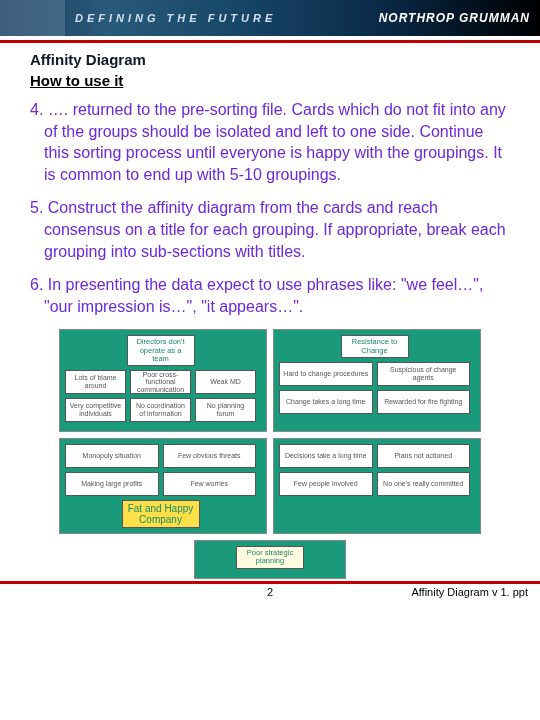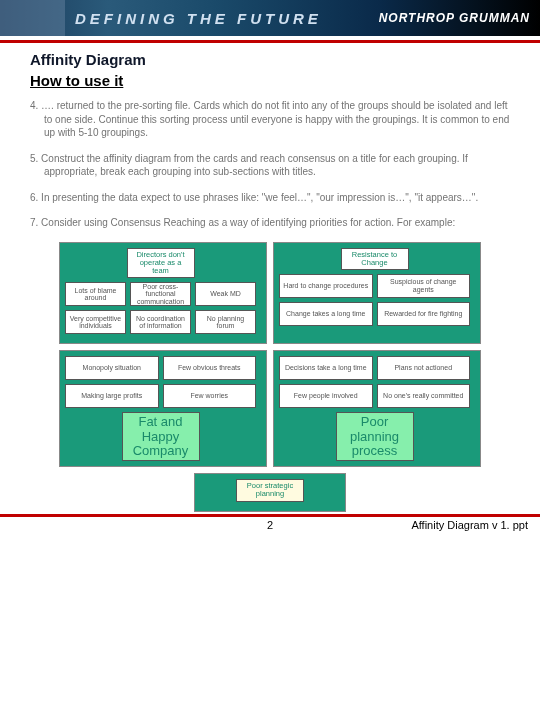--- a/index.html
+++ b/index.html
@@ -11,21 +11,21 @@
   }
   .banner {
     height: 36px;
     background: linear-gradient(to right, #1a3a5a 0%, #2a5a7a 20%, #1a4a6a 40%, #0a2a4a 70%, #000 100%);
     position: relative;
     display: flex;
     align-items: center;
   }
   .defining-text {
     color: #d0e0f0;
-    font-size: 15px;
+    font-size: 11px;
     letter-spacing: 4px;
     font-weight: bold;
     margin-left: 75px;
     font-style: italic;
   }
   .logo {
     position: absolute;
     right: 10px;
     top: 50%;
     transform: translateY(-50%);
@@ -59,22 +59,22 @@
     margin-bottom: 4px;
   }
   .title2 {
     color: #000;
     font-weight: bold;
     font-size: 15px;
     text-decoration: underline;
     margin-bottom: 10px;
   }
   .step {
-    font-size: 10px;
-    color: #737373;
+    font-size: 16px;
+    color: #6d28d9;
     margin-bottom: 12px;
     line-height: 1.35;
     padding-left: 14px;
     text-indent: -14px;
   }
   .diagram-wrap {
     margin: 6px 20px 0 20px;
   }
   .diagram {
     display: flex;
@@ -133,23 +133,23 @@
     background: #1a9a7a;
     border: 1px solid #888;
     padding: 5px;
     box-sizing: border-box;
     margin: 6px auto 0 auto;
   }
   .bottom-group .group-title {
     background: #fffbe0;
   }
   .group-bottom-title {
-    background: #86efac;
+    background: #fde047;
     border: 1px solid #555;
-    font-size: 13px;
+    font-size: 10px;
     color: #1a8a6a;
     text-align: center;
     padding: 2px 3px;
     margin: 4px auto 0 auto;
     width: 70px;
     line-height: 1.1;
   }
   .footer-redline {
     height: 3px;
     background: #c00000;
@@ -179,21 +179,20 @@
 </div>
 <div class="redline"></div>
 
 <div class="content">
   <div class="title1">Affinity Diagram</div>
   <div class="title2">How to use it</div>
 
   <div class="step">4. …. returned to the pre-sorting file. Cards which do not fit into any of the groups should be isolated and left to one side. Continue this sorting process until everyone is happy with the groupings. It is common to end up with 5-10 groupings.</div>
   <div class="step">5. Construct the affinity diagram from the cards and reach consensus on a title for each grouping. If appropriate, break each grouping into sub-sections with titles.</div>
   <div class="step">6. In presenting the data expect to use phrases like: "we feel…", "our impression is…", "it appears…".</div>
-  <div class="step">7. Consider using Consensus Reaching as a way of identifying priorities for action. For example:</div>
 
   <div class="diagram-wrap">
     <div class="diagram">
 
       <div class="group">
         <div class="group-title">Directors don't operate as a team</div>
         <div class="row3">
           <div class="white-card">Lots of blame around</div>
           <div class="white-card">Poor cross-functional communication</div>
           <div class="white-card">Weak MD</div>
@@ -231,21 +230,20 @@
 
       <div class="group">
         <div class="row2">
           <div class="white-card">Decisions take a long time</div>
           <div class="white-card">Plans not actioned</div>
         </div>
         <div class="row2">
           <div class="white-card">Few people involved</div>
           <div class="white-card">No one's really committed</div>
         </div>
-        <div class="group-bottom-title">Poor planning process</div>
       </div>
     </div>
     <div class="bottom-group">
       <div class="group-title">Poor strategic planning</div>
     </div>
   </div>
 </div>
 
 <div class="footer-redline"></div>
 <div class="footer-wrap">

